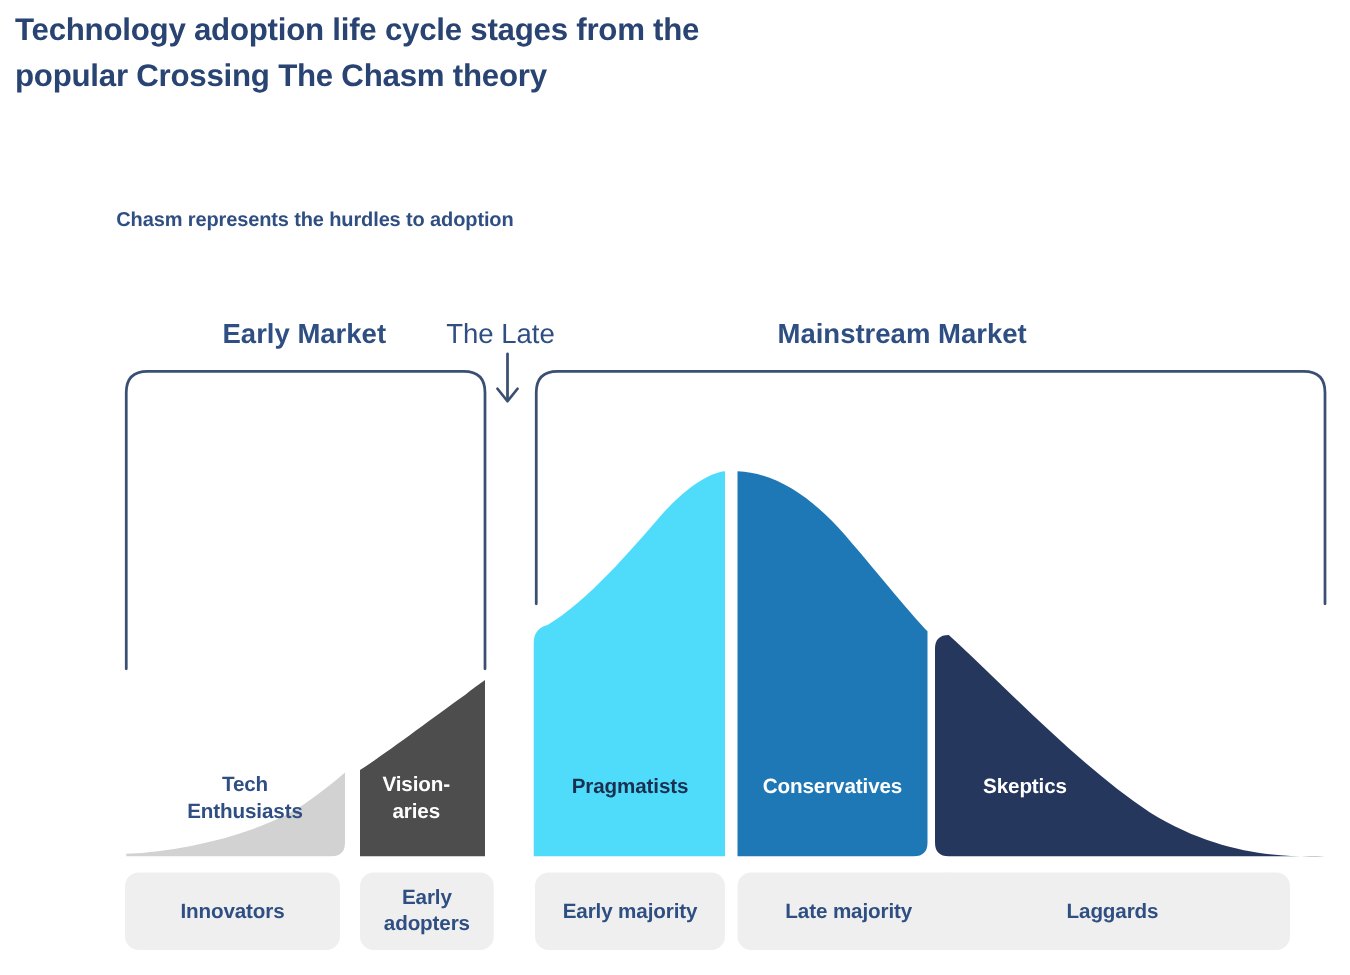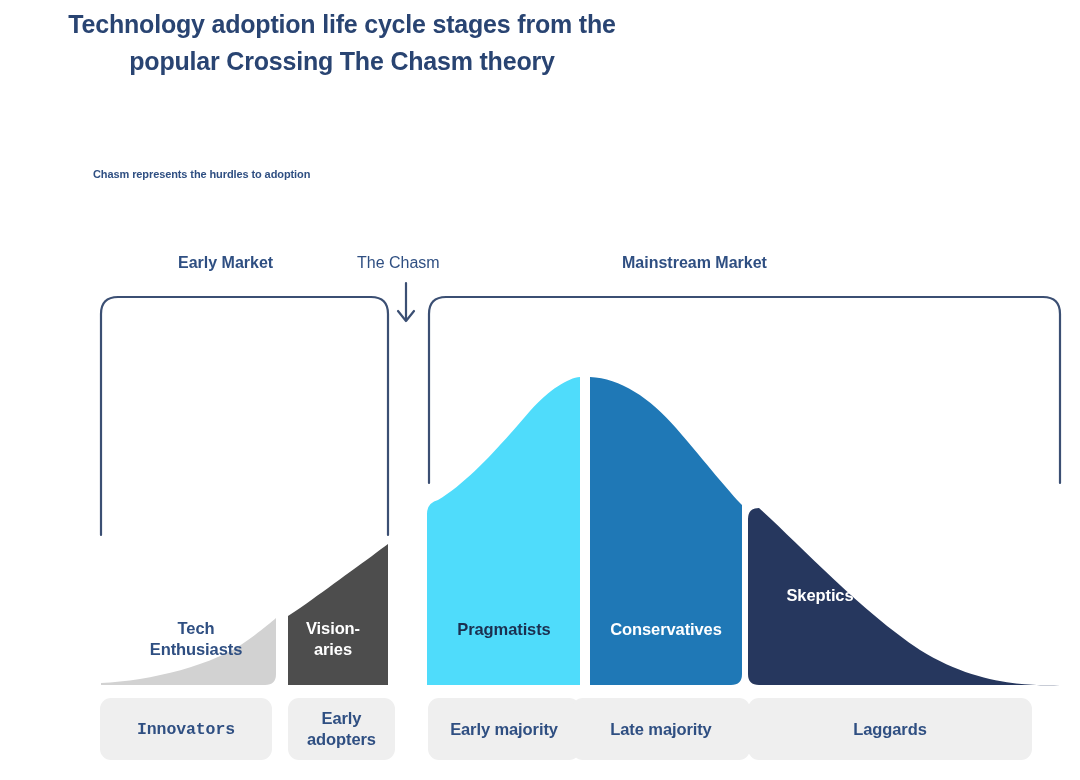--- a/index.html
+++ b/index.html
@@ -22,38 +22,37 @@
     position: absolute;
     left: 12px;
     top: 6px;
     width: 660px;
     font-size: 25px;
     font-weight: bold;
     line-height: 37px;
     letter-spacing: -0.2px;
     color: #294472;
     white-space: pre-line;
-    text-align: center;
   }
 
   
   #subtitle {
     position: absolute;
     left: 93px;
     top: 168px;
-    font-size: 11px;
+    font-size: 16px;
     font-weight: bold;
     color: #2f4f82;
     letter-spacing: -0.1px;
   }
 
   
   .market-label {
     position: absolute;
-    font-size: 16px;
+    font-size: 22px;
     color: #2f4f82;
     white-space: nowrap;
   }
   #lbl-early      { left: 178px; top: 254px; font-weight: bold; }
   #lbl-chasm      { left: 357px; top: 254px; font-weight: normal; }
   #lbl-mainstream { left: 622px; top: 254px; font-weight: bold; }
 
   
   #canvas {
     position: absolute;
@@ -70,56 +69,56 @@
     font-weight: bold;
     text-align: center;
     line-height: 21px;
     white-space: pre-line;
     letter-spacing: -0.1px;
   }
   #seg-tech  { left: 128px; top: 618px; width: 136px; color: #2f4f82; }
   #seg-vis   { left: 290px; top: 618px; width: 86px;  color: #ffffff; }
   #seg-prag  { left: 430px; top: 619px; width: 148px; color: #1b3050; }
   #seg-cons  { left: 592px; top: 619px; width: 148px; color: #ffffff; }
-  #seg-skep  { left: 752px; top: 585px; width: 136px; color: #ffffff; }
+  #seg-skep  { left: 752px; top: 619px; width: 136px; color: #ffffff; }
 
   
   .pill {
     position: absolute;
     background: #efefef;
     border-radius: 11px;
     display: flex;
     align-items: center;
     justify-content: center;
     text-align: center;
     font-size: 16.5px;
     font-weight: bold;
     color: #2f4f82;
     line-height: 21px;
     white-space: pre-line;
     letter-spacing: -0.1px;
     top: 698px;
     height: 62px;
   }
-  #pill-innovators { left: 100px; width: 172px; font-family: Liberation Mono, monospace; }
+  #pill-innovators { left: 100px; width: 172px; }
   #pill-early-adopters { left: 288px; width: 107px; }
   #pill-early-majority { left: 428px; width: 152px; }
-  #pill-late-majority  { left: 572px; width: 178px; }
+  #pill-late-majority  { left: 590px; width: 178px; }
   #pill-laggards       { left: 748px; width: 284px; }
 </style>
 </head>
 <body>
 
 <div id="title">Technology adoption life cycle stages from the
 popular Crossing The Chasm theory</div>
 
 <div id="subtitle">Chasm represents the hurdles to adoption</div>
 
 <div class="market-label" id="lbl-early">Early Market</div>
-<div class="market-label" id="lbl-chasm">The Chasm</div>
+<div class="market-label" id="lbl-chasm">The Late</div>
 <div class="market-label" id="lbl-mainstream">Mainstream Market</div>
 
 <svg id="canvas" viewBox="0 0 1080 780">
 
   <path d="M 101,535 L 101,314 Q 101,297 118,297 L 371,297 Q 388,297 388,314 L 388,535" fill="none" stroke="#3b4f73" stroke-width="2.2" stroke-linecap="round"></path>
 
   <g>
     <path d="M 406,283 L 406,320" fill="none" stroke="#3b4f73" stroke-width="2.2" stroke-linecap="round"></path>
     <path d="M 398,311 L 406,321 L 414,311" fill="none" stroke="#3b4f73" stroke-width="2.2" stroke-linecap="round" stroke-linejoin="round"></path>
   </g>

